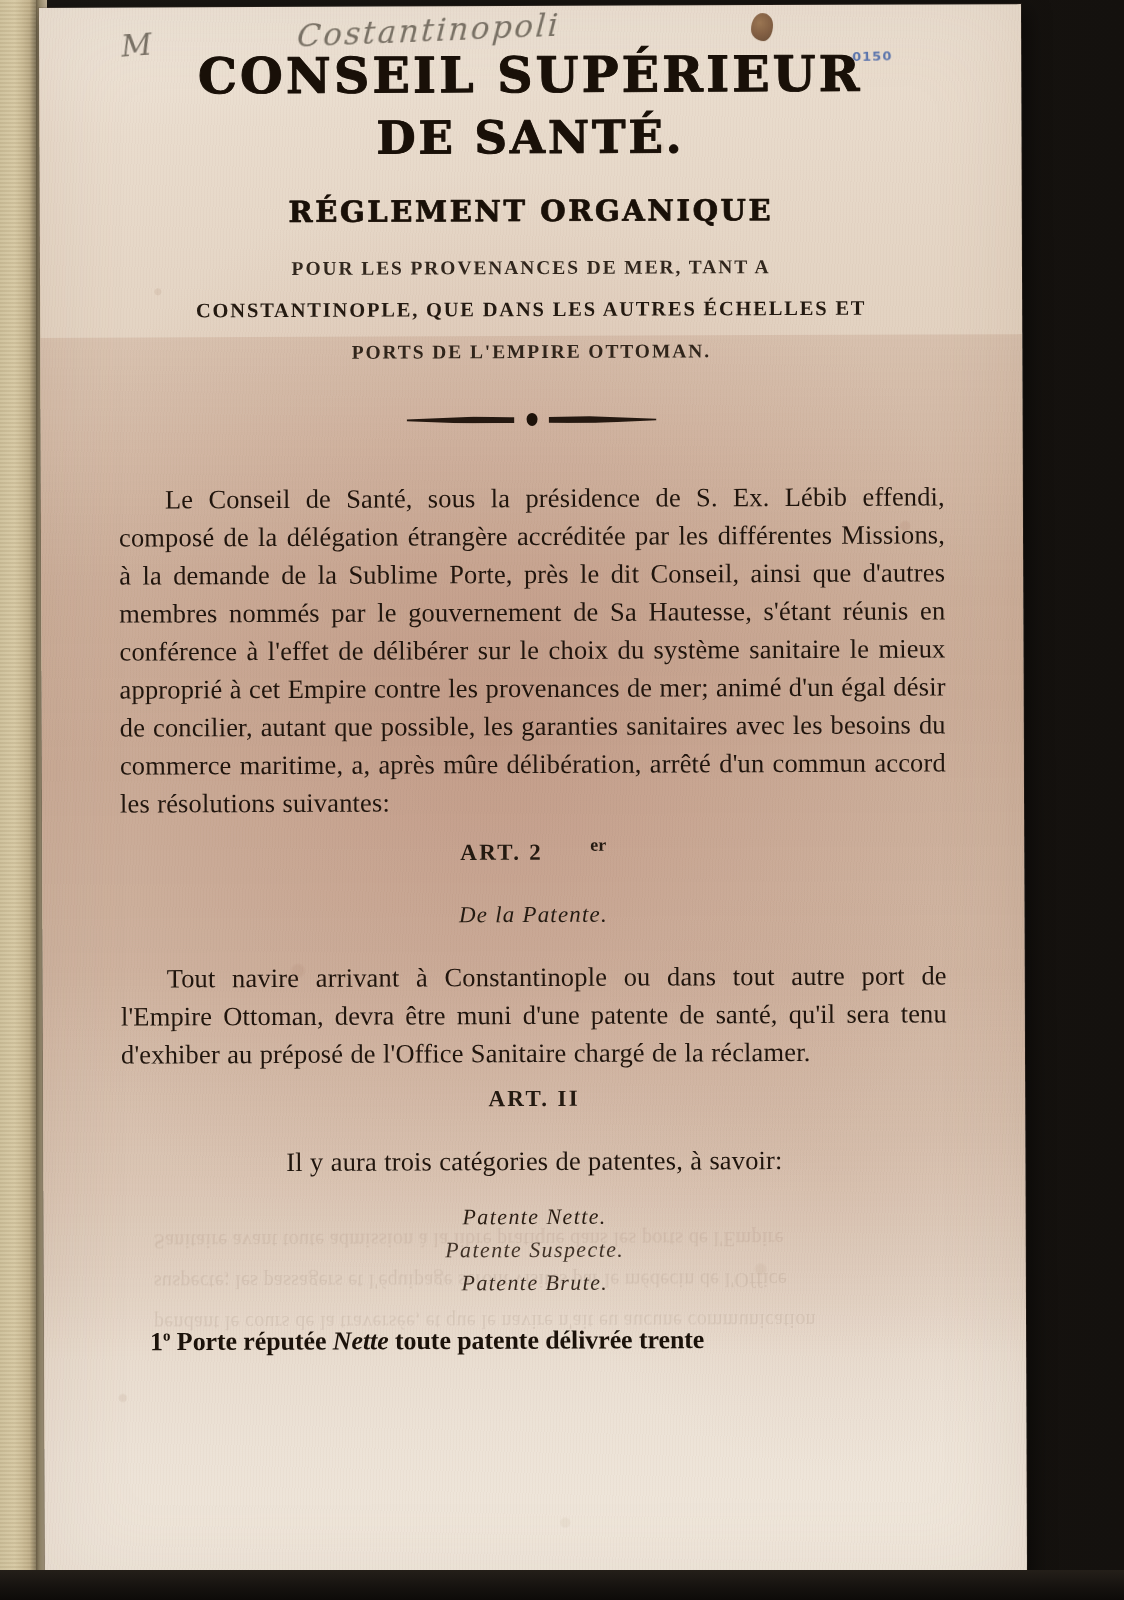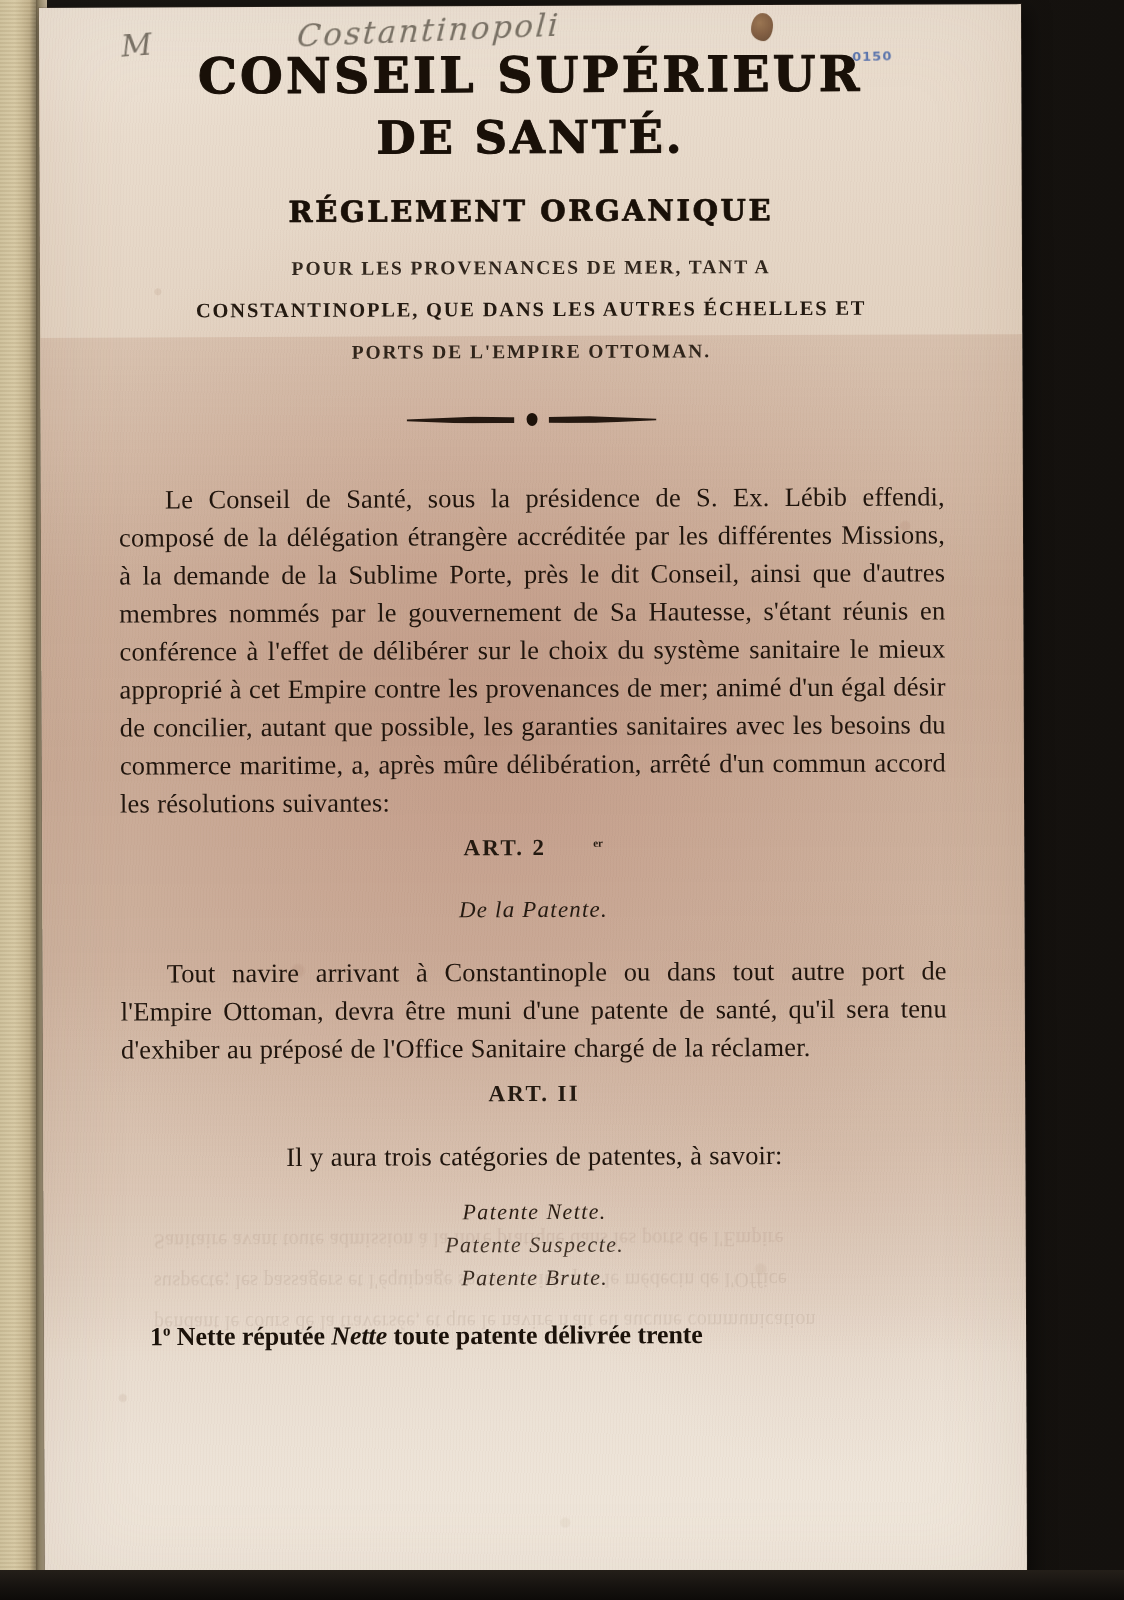--- a/index.html
+++ b/index.html
@@ -260,21 +260,21 @@
 
   .art-head {
     text-align: center;
     font-family: "Liberation Serif", serif;
     font-size: 23px;
     font-weight: 600;
     letter-spacing: 2.3px;
     color: #241a11;
     margin-top: 14px;
   }
-  .art-head sup { font-size: 11px; letter-spacing: 0; margin-left: 47px; }
+  .art-head sup { font-size: 18px; letter-spacing: 0; margin-left: 47px; }
 
   .art-sub {
     text-align: center;
     font-family: "Liberation Serif", serif;
     font-style: italic;
     font-size: 23px;
     letter-spacing: 1.2px;
     color: #241a11;
     margin-top: 36px;
   }
@@ -367,20 +367,20 @@
       </div>
 
       <div class="cat-list">
         <div>Patente Nette.</div>
         <div class="ink-fade-2">Patente Suspecte.</div>
         <div class="ink-fade-1">Patente Brute.</div>
       </div>
 
       <div class="final-line">
         <span>1</span><sup>o</sup>
-        <span>Nette réputée </span><i>Nette</i><span> toute patente délivrée trente</span>
+        <span>Porte réputée </span><i>Nette</i><span> toute patente délivrée trente</span>
       </div>
 
     </div>
   </div>
 
   <div class="bottom-dark"></div>
 </div>
 
 </body></html>

